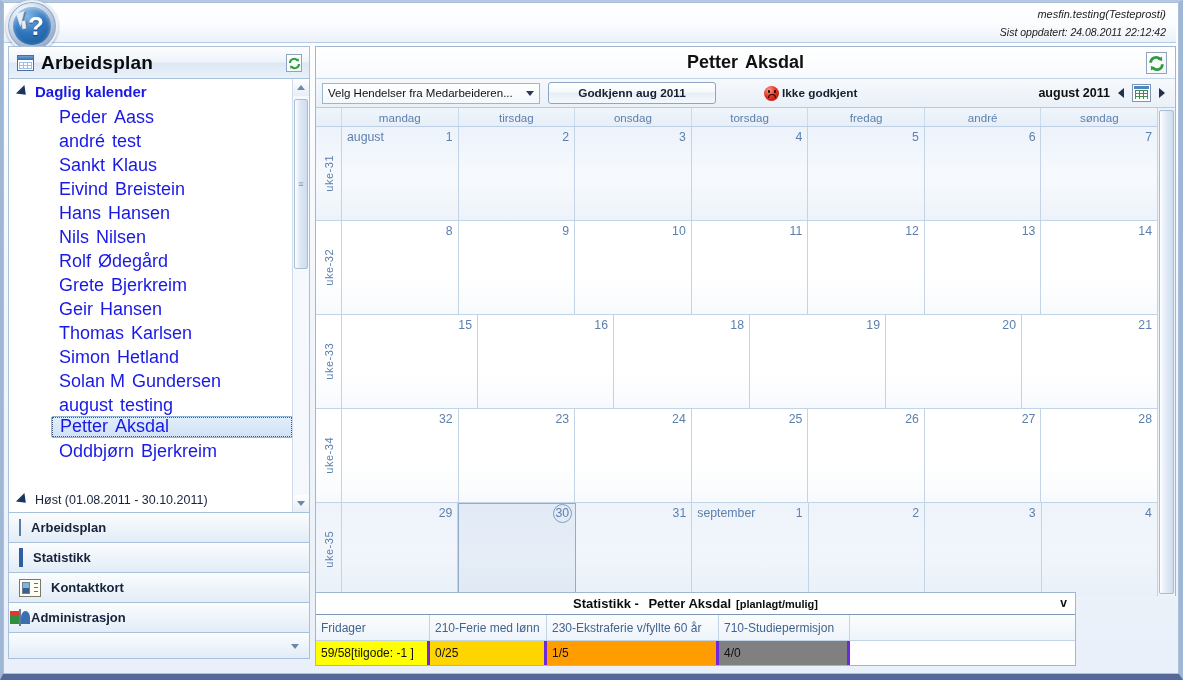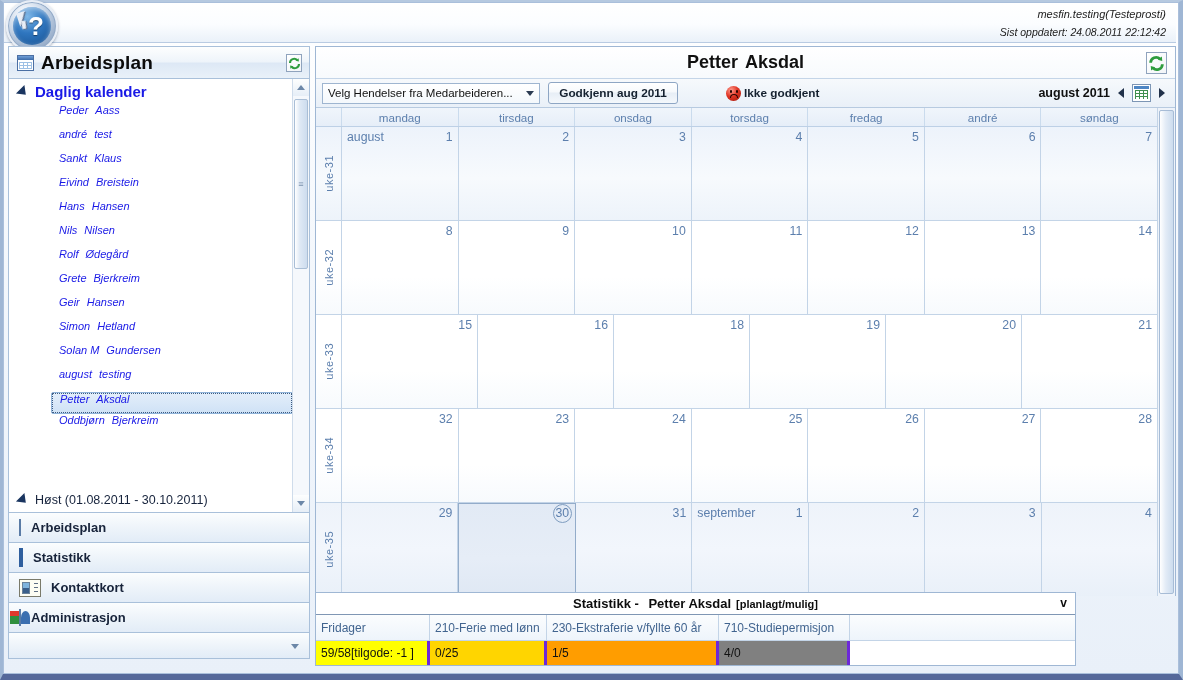--- a/index.html
+++ b/index.html
@@ -174,26 +174,25 @@
     flex: none;
   }
   .tree-group .g-label {
     font-weight: bold; color: #1919e6; font-size: 15px;
   }
   .tree-group.bottom .g-label {
     font-weight: normal; color: #16233c; font-size: 12.5px;
   }
   .tree-item {
     height: 24px;
-    display: flex; align-items: flex-start;
+    display: flex; align-items: flex-end;
     padding-left: 50px;
     color: #1919e6;
-    font-size: 11px;
+    font-size: 18px;
     white-space: nowrap;
-    font-style: italic;
   }
   .tree-item .nm-first { }
   .tree-item .nm-last { margin-left: 7px; }
   .tree-item.selected {
     background: linear-gradient(to bottom,#e3eefa 0%,#cfe2f6 100%);
     border: 1px solid #8fb3d9;
     outline: 1px dotted #3c5a80;
     outline-offset: -2px;
     margin: 0 16px 0 42px;
     padding-left: 8px;
@@ -308,21 +307,21 @@
     width: 218px; height: 21px;
     background: linear-gradient(to bottom,#ffffff,#f4f8fc);
     border: 1px solid #9eb5d0;
     display: flex; align-items: center; justify-content: space-between;
     padding: 0 5px;
     font-size: 11.5px; color: #111;
   }
   .combo .cv { overflow: hidden; white-space: nowrap; }
   .tri-sm { width:0;height:0;border-left:4px solid transparent;border-right:4px solid transparent;border-top:5px solid #2b3b52; }
   .btn-approve {
-    width: 130px; height: 22px;
+    width: 168px; height: 22px;
     background: linear-gradient(to bottom,#ffffff 0%,#f6f9fc 45%,#e7eef6 50%,#f4f8fc 100%);
     border: 1px solid #8ea6c4;
     border-radius: 3px;
     display:flex; align-items:center; justify-content:center;
     font-size: 11.8px; font-weight: bold; color:#14202f;
   }
   .status-wrap { display:flex; align-items:center; gap:3px; margin-left: 18px; padding-left: 22px; }
   .sad-face {
     width: 15px; height: 15px; border-radius: 50%;
     background: radial-gradient(circle at 35% 28%,#ff9a8d 0%,#e03423 45%,#9c1409 100%);
@@ -548,20 +547,24 @@
             <span class="nm-first">Rolf</span>
             <span class="nm-last">Ødegård</span>
           </div>
           <div class="tree-item">
             <span class="nm-first">Grete</span>
             <span class="nm-last">Bjerkreim</span>
           </div>
           <div class="tree-item">
             <span class="nm-first">Geir</span>
             <span class="nm-last">Hansen</span>
+          </div>
+          <div class="tree-item">
+            <span class="nm-first">Thomas</span>
+            <span class="nm-last">Karlsen</span>
           </div>
           <div class="tree-item">
             <span class="nm-first">Simon</span>
             <span class="nm-last">Hetland</span>
           </div>
           <div class="tree-item">
             <span class="nm-first">Solan M</span>
             <span class="nm-last">Gundersen</span>
           </div>
           <div class="tree-item">

